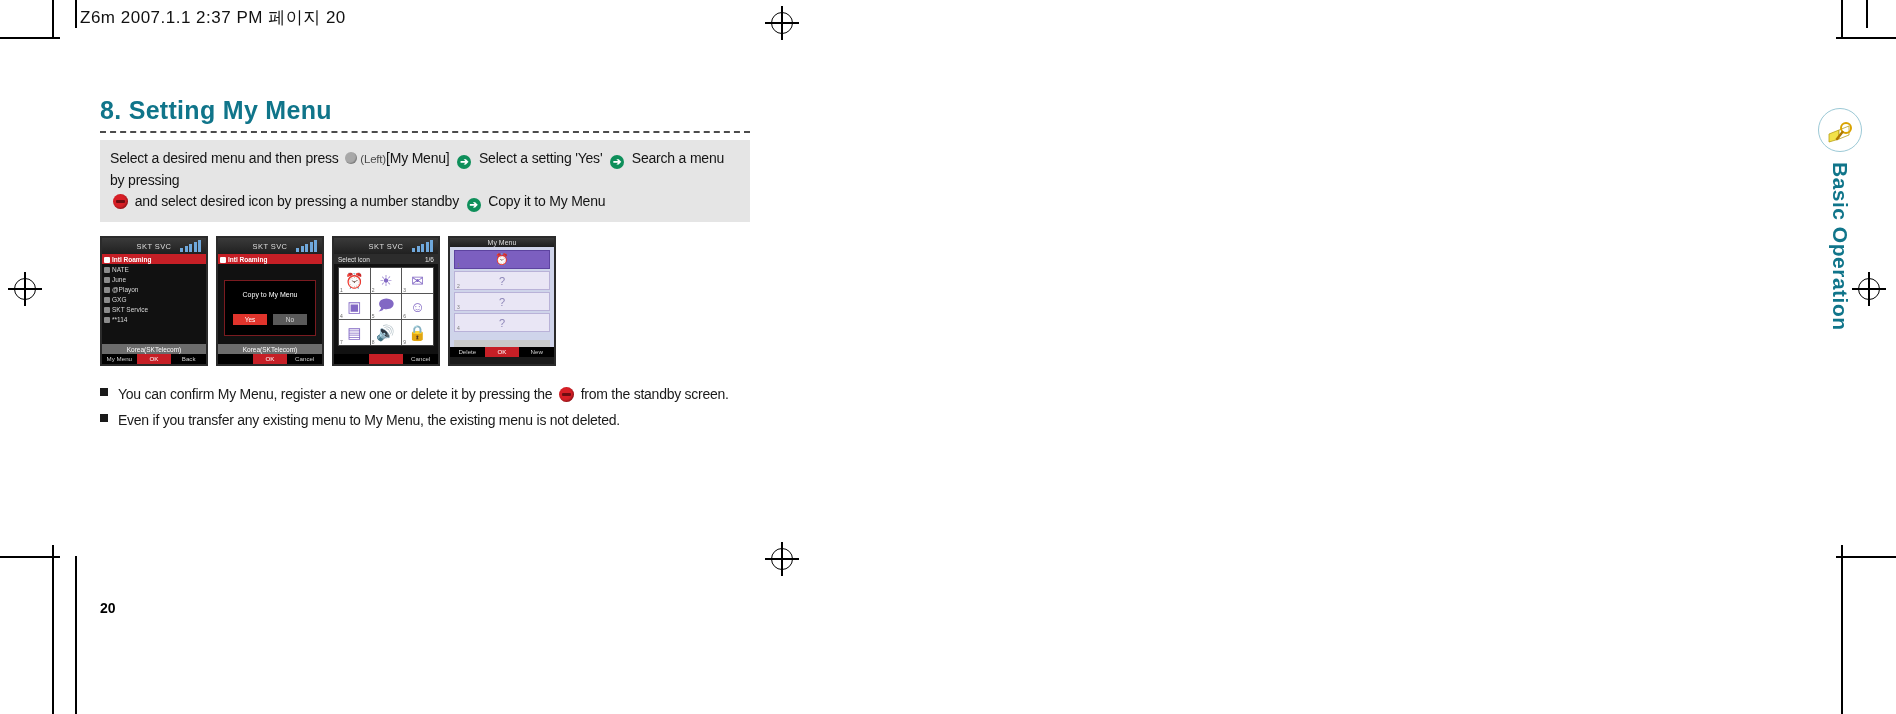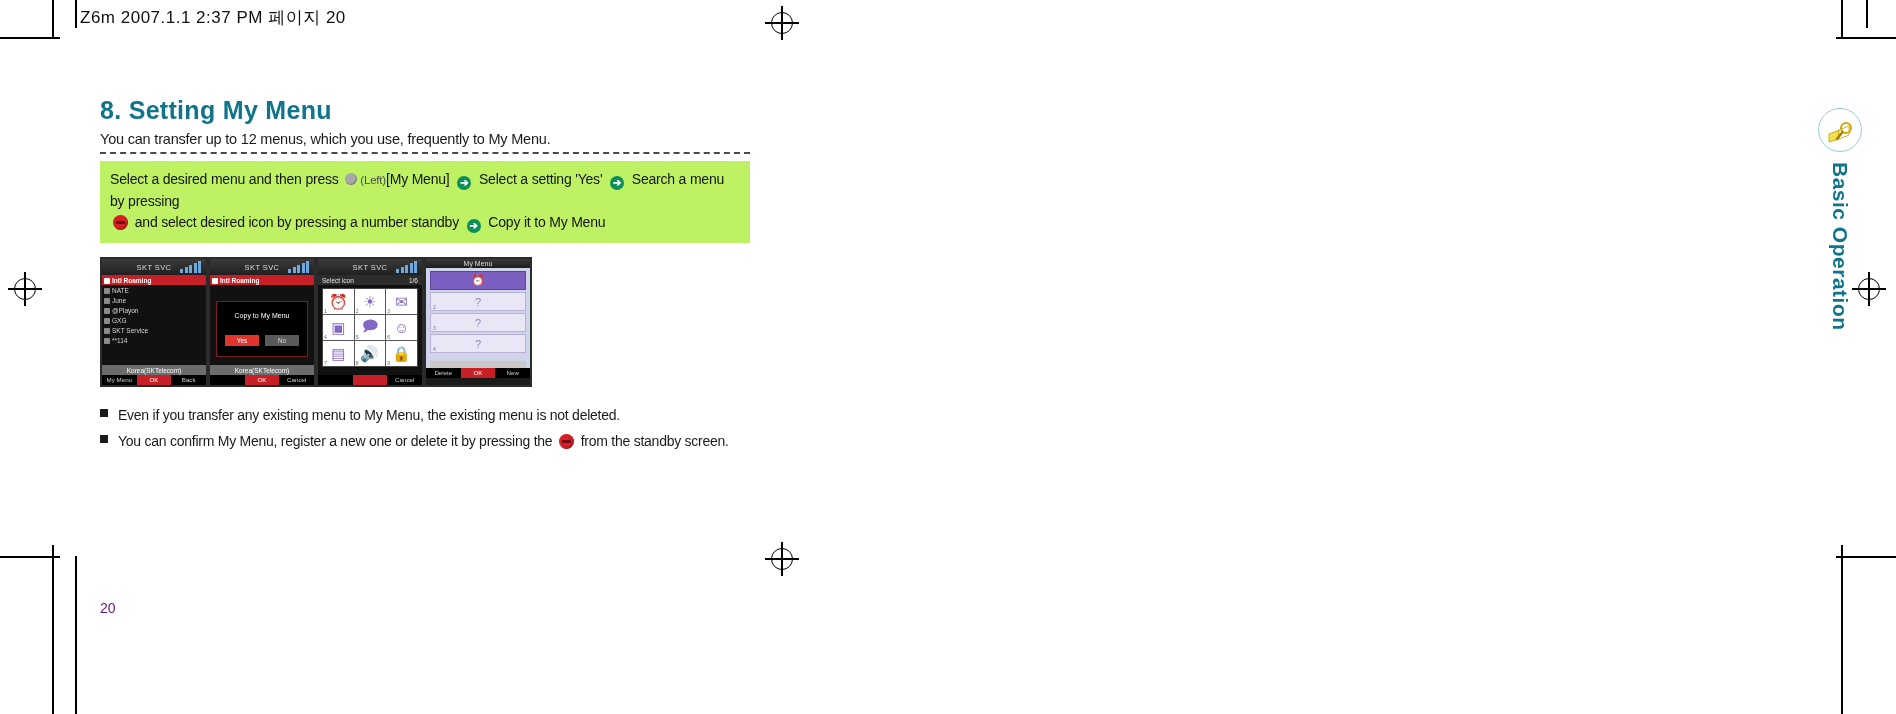--- a/index.html
+++ b/index.html
@@ -55,21 +55,21 @@
     letter-spacing:-.2px;
   }
   .dashed-rule {
     border-bottom:2px dashed #4b4b4b;
     height:0;
     margin-bottom:7px;
   }
 
   
   .yellow-box {
-    background:#bef264;
+    background:#e5e5e5;
     padding:8px 10px 9px 10px;
     font-size:14px;
     line-height:1.55;
     letter-spacing:-.2px;
     color:#141414;
   }
 
   .key-gray {
     display:inline-block; width:12px; height:12px;
     background:#a8a8a8; border-radius:50%;
@@ -89,21 +89,21 @@
   }
   .small-label { font-size:11.5px; color:#4a4a4a; }
   .arrow-g {
     display:inline-block; width:14px; height:14px; border-radius:50%;
     background:#0e8f5a; color:#fff; font-size:10px; line-height:14px;
     text-align:center; vertical-align:-2px; margin:0 4px;
     font-weight:bold;
   }
 
   
-  .shots { display:flex; gap:0; margin-top:14px; }
+  .shots { display:flex; gap:8px; margin-top:14px; }
   .phone {
     width:108px; height:130px;
     background:#1b1b1b;
     border:2px solid #2b2b2b;
     position:relative;
     overflow:hidden;
     font-size:6px;
     color:#fff;
   }
   .ph-status {
@@ -217,21 +217,21 @@
     font-size:22px;
   }
   .vert-title {
     writing-mode:vertical-rl;
     font-size:21px; font-weight:bold; color:#10758a;
     letter-spacing:.5px; margin:0 auto;
     white-space:nowrap;
   }
 
   
-  .pgnum { position:absolute; font-size:14px; font-weight:normal; color:#701a75; }
+  .pgnum { position:absolute; font-size:14px; font-weight:bold; color:#000000; }
   .pgnum.l { left:100px; top:600px; }
 </style>
 </head>
 <body>
 
 <div class="crop-line" style="left:52px;top:0;width:1.5px;height:38px;"></div>
 <div class="crop-line" style="left:75px;top:0;width:1.5px;height:28px;"></div>
 <div class="crop-line" style="left:0;top:37px;width:60px;height:1.5px;"></div>
 
 <div class="crop-line" style="left:1841px;top:0;width:1.5px;height:38px;"></div>
@@ -257,21 +257,20 @@
 <div class="reg-mark" style="left:1852px;top:272px;">
     <span class="reg-circle"></span>
   </div>
 
 <div class="print-header">Z6m  2007.1.1  2:37 PM  페이지 20</div>
 
 <div class="page page-left">
   <div class="col-inner-left">
 
     <h2 class="sec-title">8. Setting My Menu</h2>
-    <div class="sec-sub">You can transfer up to 12 menus, which you use, frequently to My Menu.</div>
     <div class="dashed-rule"></div>
 
     <div class="yellow-box">
       <span>Select a desired menu and then press</span>
       <span class="key-gray"></span><span class="small-label">(Left)</span><span>[My Menu]</span>
       <span class="arrow-g">➔</span>
       <span>Select a setting  'Yes'</span>
       <span class="arrow-g">➔</span>
       <span>Search a menu by pressing</span><br>
       <span class="key-red"></span>
@@ -398,27 +397,27 @@
             <span class="mid">OK</span>
             <span>New</span>
           </div>
         </div>
       </div>
     </div>
 
     <div class="bullets">
       <div>
         <span class="sq"></span>
-        <span>Even if you transfer any existing menu to My Menu, the existing menu is not deleted.</span>
-      </div>
-      <div>
-        <span class="sq"></span>
         <span>You can confirm My Menu, register a new one or delete it by pressing the</span>
         <span class="key-red"></span>
         <span>from the standby screen.</span>
+      </div>
+      <div>
+        <span class="sq"></span>
+        <span>Even if you transfer any existing menu to My Menu, the existing menu is not deleted.</span>
       </div>
     </div>
   </div>
 
   <div class="pgnum l">20</div>
 </div>
 
 <div class="page page-right">
   
 

